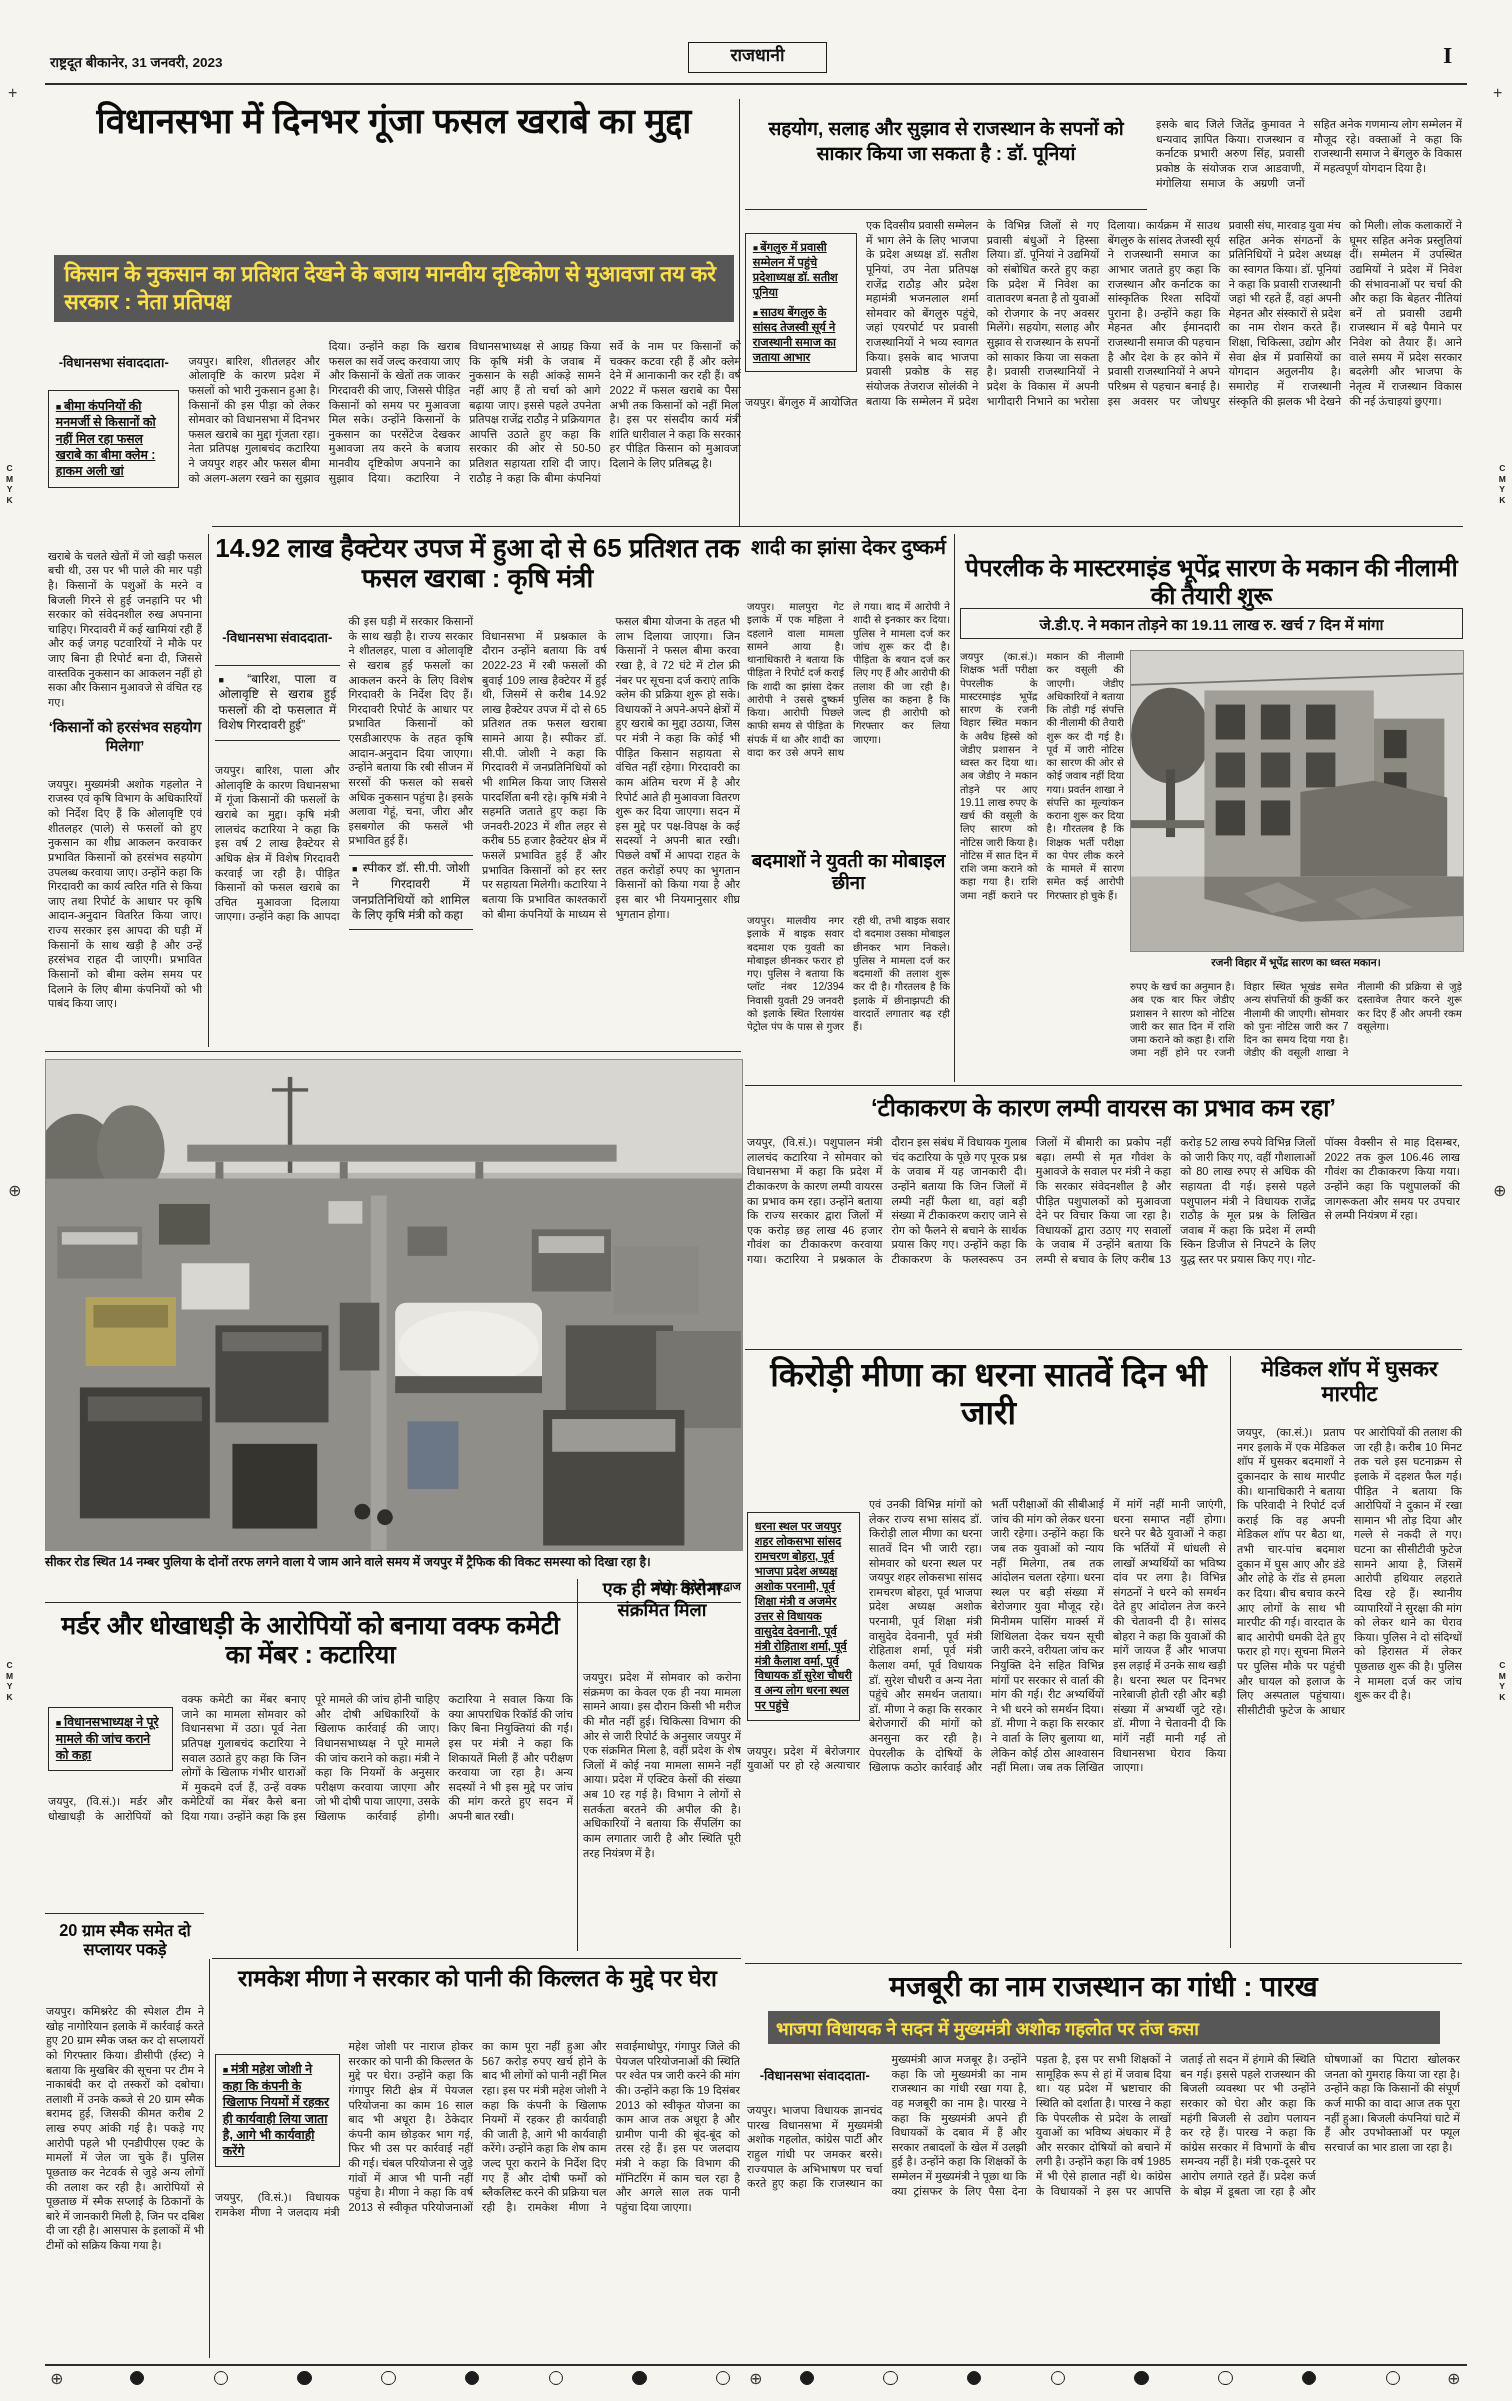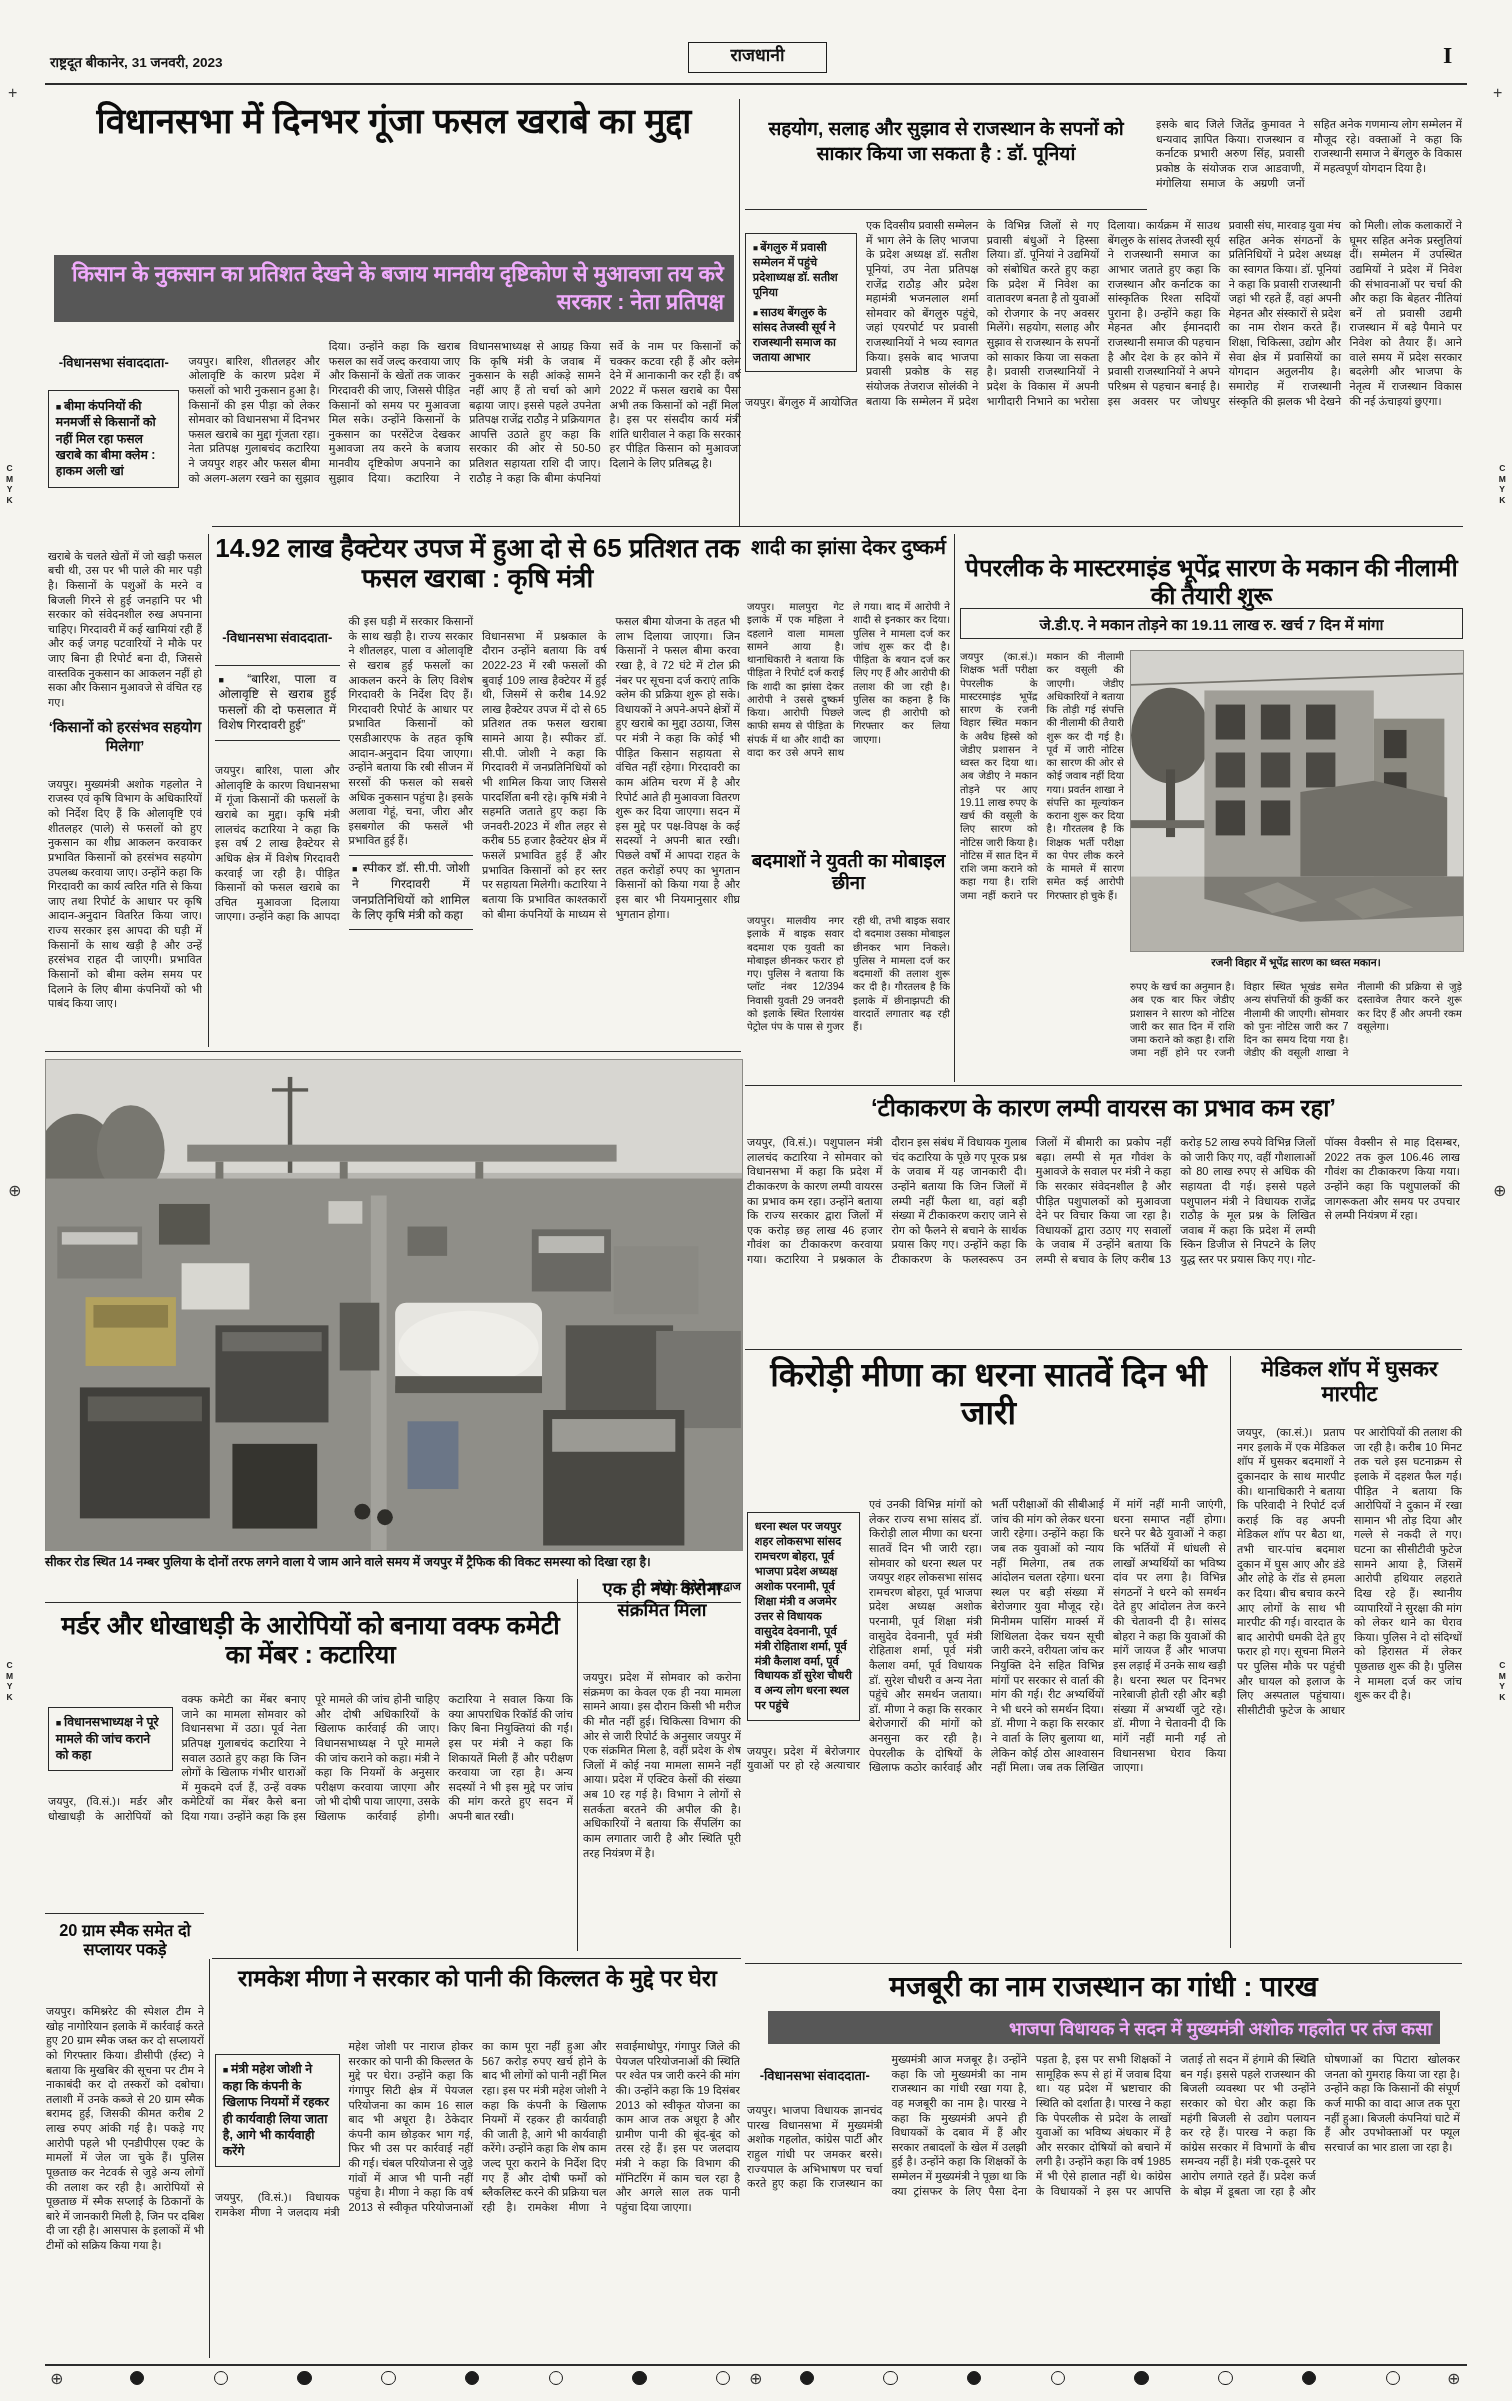--- a/index.html
+++ b/index.html
@@ -12,26 +12,26 @@
   .abs{position:absolute;}
   .hl{font-weight:bold;text-align:center;line-height:1.16;color:#0c0c0c;letter-spacing:0;}
   .body-t{font-size:11px;line-height:1.33;text-align:justify;white-space:pre-line;overflow:hidden;height:100%;}
   .body-sm{font-size:10.2px;line-height:1.3;}
   .cols-2{column-count:2;column-gap:9px;}
   .cols-3{column-count:3;column-gap:9px;}
   .cols-4{column-count:4;column-gap:9px;}
   .cols-5{column-count:5;column-gap:9px;}
   .cols-6{column-count:6;column-gap:8.5px;}
   .byline{font-weight:bold;text-align:center;font-size:13px;white-space:normal;margin-bottom:4.5px;break-inside:avoid;}
-  .inset{border:1.1px solid #2b2b2b;padding:6.8px 6.8px;font-weight:bold;font-size:12.4px;line-height:1.32;margin:0 0 8px 0;break-inside:avoid;background:#f5f4ef;text-align:left;white-space:normal;}
+  .inset{border:1.1px solid #2b2b2b;padding:6.8px 6.8px;font-weight:bold;font-size:12.4px;line-height:1.32;margin:0 0 8px 0;break-inside:avoid;background:#f5f4ef;text-align:left;white-space:normal;text-decoration:underline;}
   .inset-plain{border-top:1.7px solid #2b2b2b;border-bottom:1.7px solid #2b2b2b;padding:5.6px 3.4px;font-weight:normal;font-size:12px;line-height:1.3;margin:0 0 8px 0;break-inside:avoid;white-space:normal;}
   .bullet::before{content:"■ ";font-size:0.75em;}
   .quotebox{border:1.1px solid #2b2b2b;padding:5.6px 6.8px;font-weight:bold;font-size:12px;line-height:1.35;margin:0 0 8px 0;break-inside:avoid;white-space:normal;}
   .quotebox::before{content:"\201C";font-size:25px;line-height:0.6;display:block;color:#333;}
-  .rev{background:#575757;color:#f0abfc;font-weight:bold;text-align:right;}
+  .rev{background:#575757;color:#fde047;font-weight:bold;text-align:left;}
   .crosshead{font-weight:bold;font-size:14.7px;text-align:center;margin:8px 0 5.6px 0;white-space:normal;}
   .caption{font-weight:bold;font-size:12.4px;line-height:1.3;text-align:justify;}
   .caption-c{font-weight:bold;font-size:10.7px;text-align:center;}
   .credit{font-weight:bold;font-size:11.3px;text-align:right;}
   .hrule{background:#2c2c2c;height:1.1px;}
   .vrule{background:#2c2c2c;width:1.1px;}
   .mast-edition{font-size:13.6px;font-weight:bold;}
   .mast-section{border:1.7px solid #1d1d1d;font-size:17.5px;font-weight:bold;text-align:center;line-height:1.45;}
   .mast-page{font-family:"Liberation Serif","DejaVu Serif",serif;font-size:24px;font-weight:bold;}
   .photo{background:#c9c8c3;overflow:hidden;border:0.6px solid #8a8984;}

